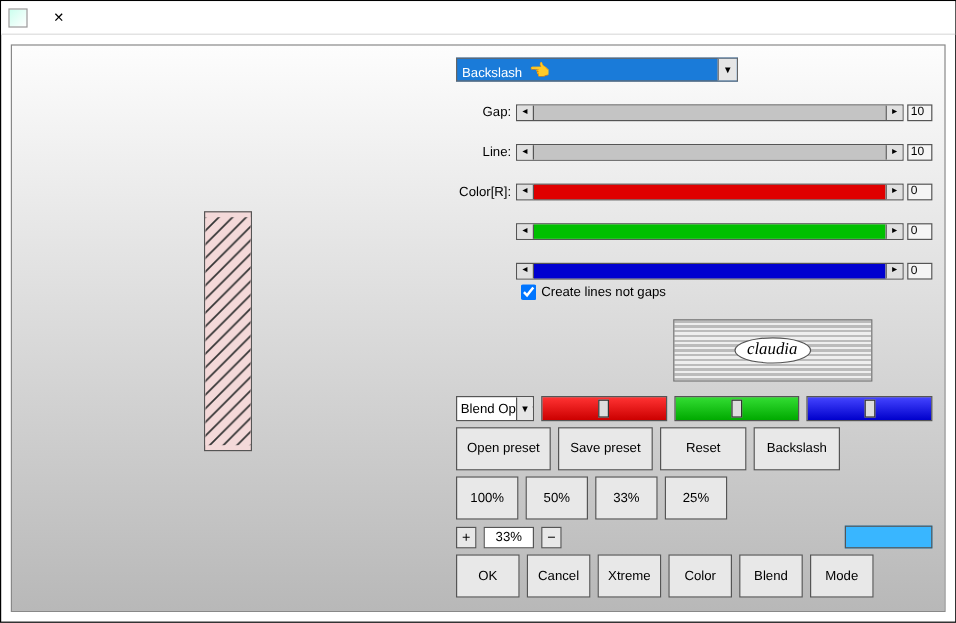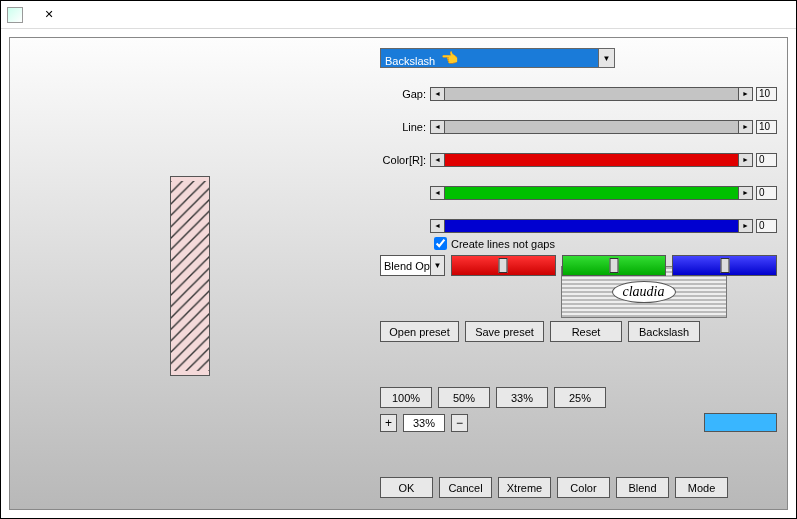--- a/index.html
+++ b/index.html
@@ -23,21 +23,21 @@
   .sb-btn.r { border-right: none; border-left: 1px solid #555; }
   .sb-track { flex: 1; }
   .val { width: 21px; height: 14px; border: 1px solid #555; background: #f5f5f5; text-align: left; padding: 0 2px; line-height: 12px; font-size: 10px; }
   .first-group { margin-top: 6px; }
   .checkbox-row { margin: 4px 0 16px 54px; display: flex; align-items: center; gap: 4px; color: #000; }
   .checkbox-row input { width: 13px; height: 13px; }
   .logo { margin: 8px auto 0; width: 166px; height: 52px; display: flex; align-items: center; justify-content: center; border: 1px solid #777; background: repeating-linear-gradient(to bottom, #bbb 0 2px, #eee 2px 4px); position: relative; left: 65px; }
   .logo span { background: #fff; border: 1px solid #555; border-radius: 50%; padding: 2px 10px; font-style: italic; font-family: serif; font-size: 14px; }
   .bottom { position: absolute; left: 370px; right: 10px; bottom: 6px; }
   .row { display: flex; gap: 6px; margin-bottom: 5px; align-items: center; }
-  .btn { height: 21px; border: 1px solid #555; background: #e8e8e8; padding: 0 6px; display: flex; align-items: center; justify-content: center; cursor: pointer; font-size: 11px; min-width: 52px; margin-top: 40px; }
+  .btn { height: 36px; border: 1px solid #555; background: #e8e8e8; padding: 0 6px; display: flex; align-items: center; justify-content: center; cursor: pointer; font-size: 11px; min-width: 52px; }
   .blend-select { width: 65px; height: 21px; border: 1px solid #555; background: #fff; display: flex; align-items: center; padding: 0 3px; position: relative; cursor: pointer; overflow: hidden; white-space: nowrap; }
   .blend-select .arrow2 { position: absolute; right: 0; top: 0; width: 14px; height: 19px; background: #e6e6e6; border-left: 1px solid #555; display: flex; align-items: center; justify-content: center; font-size: 8px; }
   .slider { height: 21px; flex: 1; border: 1px solid #555; position: relative; }
   .slider.red { background: linear-gradient(to bottom,#f33,#c00); }
   .slider.green { background: linear-gradient(to bottom,#3d3,#0a0); }
   .slider.blue { background: linear-gradient(to bottom,#44f,#00c); }
   .slider-thumb { position: absolute; top: 2px; left: 50%; transform: translateX(-50%); width: 9px; height: 15px; background: #ddd; border: 1px solid #333; }
   .zoom-box { width: 42px; height: 18px; border: 1px solid #555; background: #fff; text-align: center; line-height: 16px; }
   .zbtn { width: 17px; height: 18px; border: 1px solid #555; background: #e8e8e8; display: flex; align-items: center; justify-content: center; cursor: pointer; font-size: 12px; }
   .swatch { width: 73px; height: 19px; border: 1px solid #555; background: #39b6ff; margin-left: auto; }

